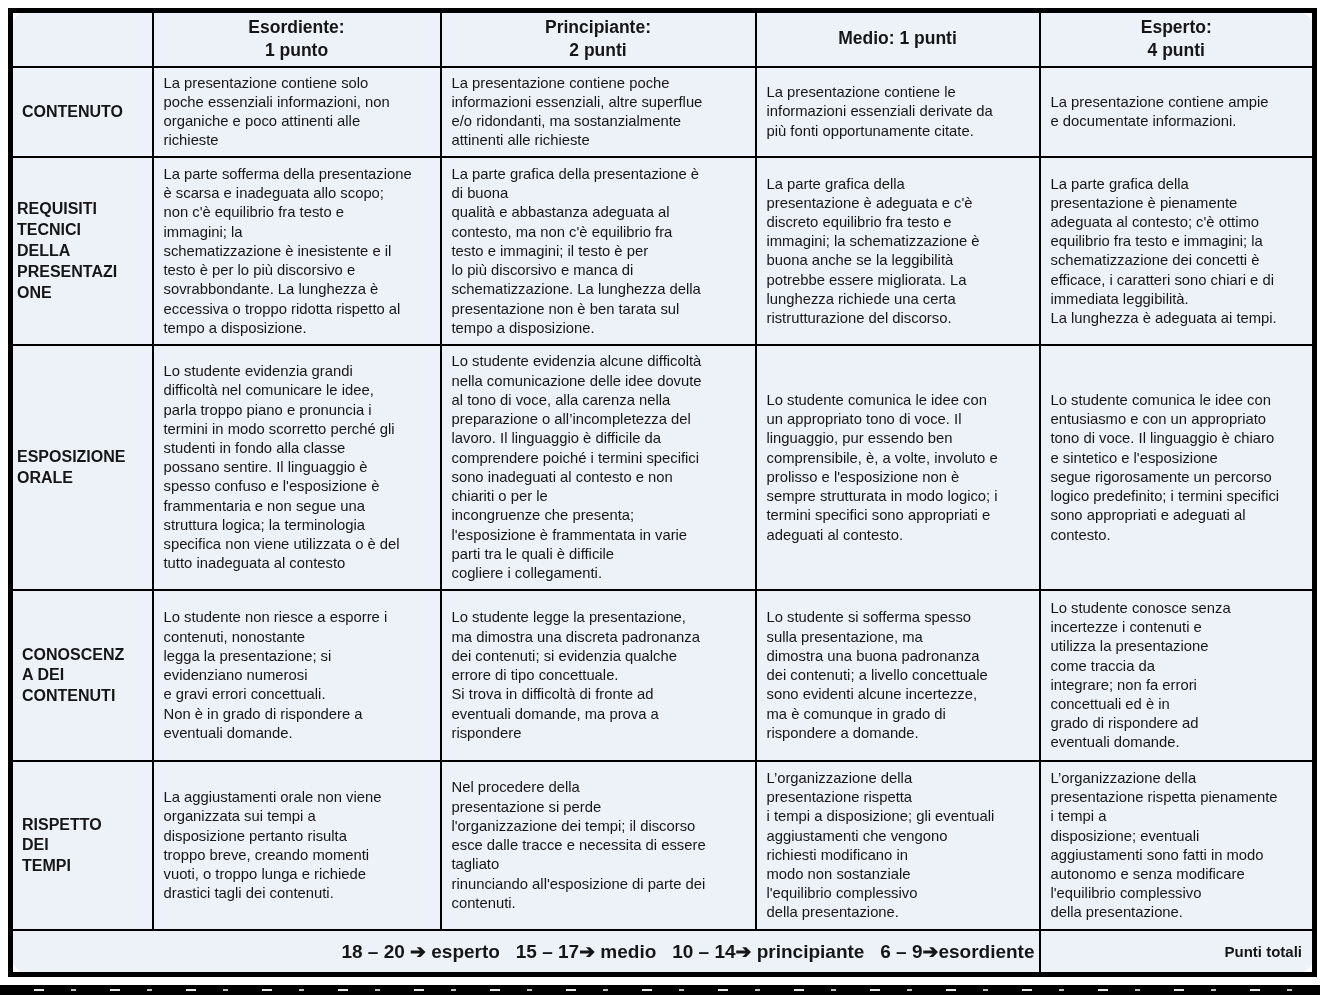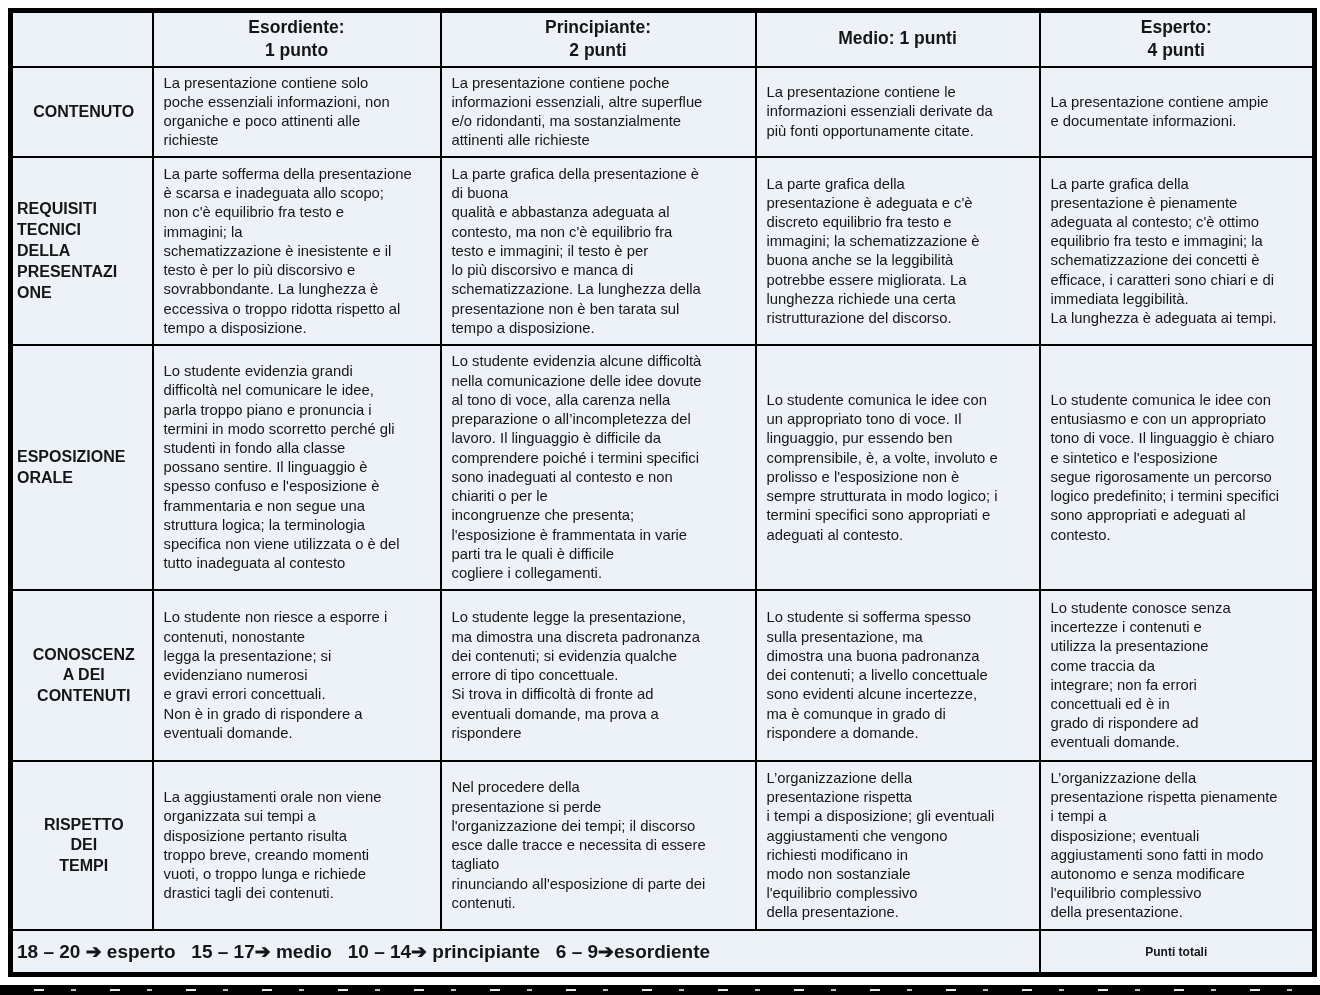--- a/index.html
+++ b/index.html
@@ -13,49 +13,49 @@
   table.rubric {
     position: absolute; top: 8px; left: 8px;
     width: 1304px; height: 968px;
     border-collapse: collapse;
     table-layout: fixed;
     background: #edf1f8;
   }
   table.rubric, table.rubric td, table.rubric th {
     border: 2px solid #000;
   }
-  table.rubric { border-width: 5px; }
+  table.rubric { border-width: 5px; border-radius: 29px; }
   col.c0 { width: 142px; }
   col.c1 { width: 288px; }
   col.c2 { width: 315px; }
   col.c3 { width: 284px; }
   col.c4 { width: 275px; }
   th.level {
     font-size: 17.5px; font-weight: bold; text-align: center;
     vertical-align: middle; line-height: 1.35; white-space: pre-line;
     padding: 2px 6px;
   }
   td.criterion {
-    font-size: 16px; font-weight: bold; text-align: center;
+    font-size: 16px; font-weight: bold; text-align: left;
     vertical-align: middle; line-height: 1.3; white-space: pre-line;
     padding: 4px 6px 4px 9px;
   }
   td.criterion.center { text-align: left; padding-left: 4px; padding-right: 4px; }
   td.cell {
     font-size: 14.8px; text-align: left; vertical-align: middle;
     line-height: 1.3; white-space: pre-line;
     padding: 6px 10px;
   }
   td.legend {
-    font-size: 19px; font-weight: bold; text-align: left;
+    font-size: 19px; font-weight: bold; text-align: right;
     vertical-align: middle; white-space: pre;
     padding: 9px 4px;
   }
   td.total {
-    font-size: 12px; font-weight: bold; text-align: center;
+    font-size: 15px; font-weight: bold; text-align: right;
     vertical-align: middle; padding: 2px 10px;
   }
   .scan-strip {
     position: absolute; left: 0; bottom: 0;
     width: 1320px; height: 10px;
     background: #000;
   }
   .scan-strip::after {
     content: ""; position: absolute; left: 0; top: 4px;
     width: 100%; height: 2px;

